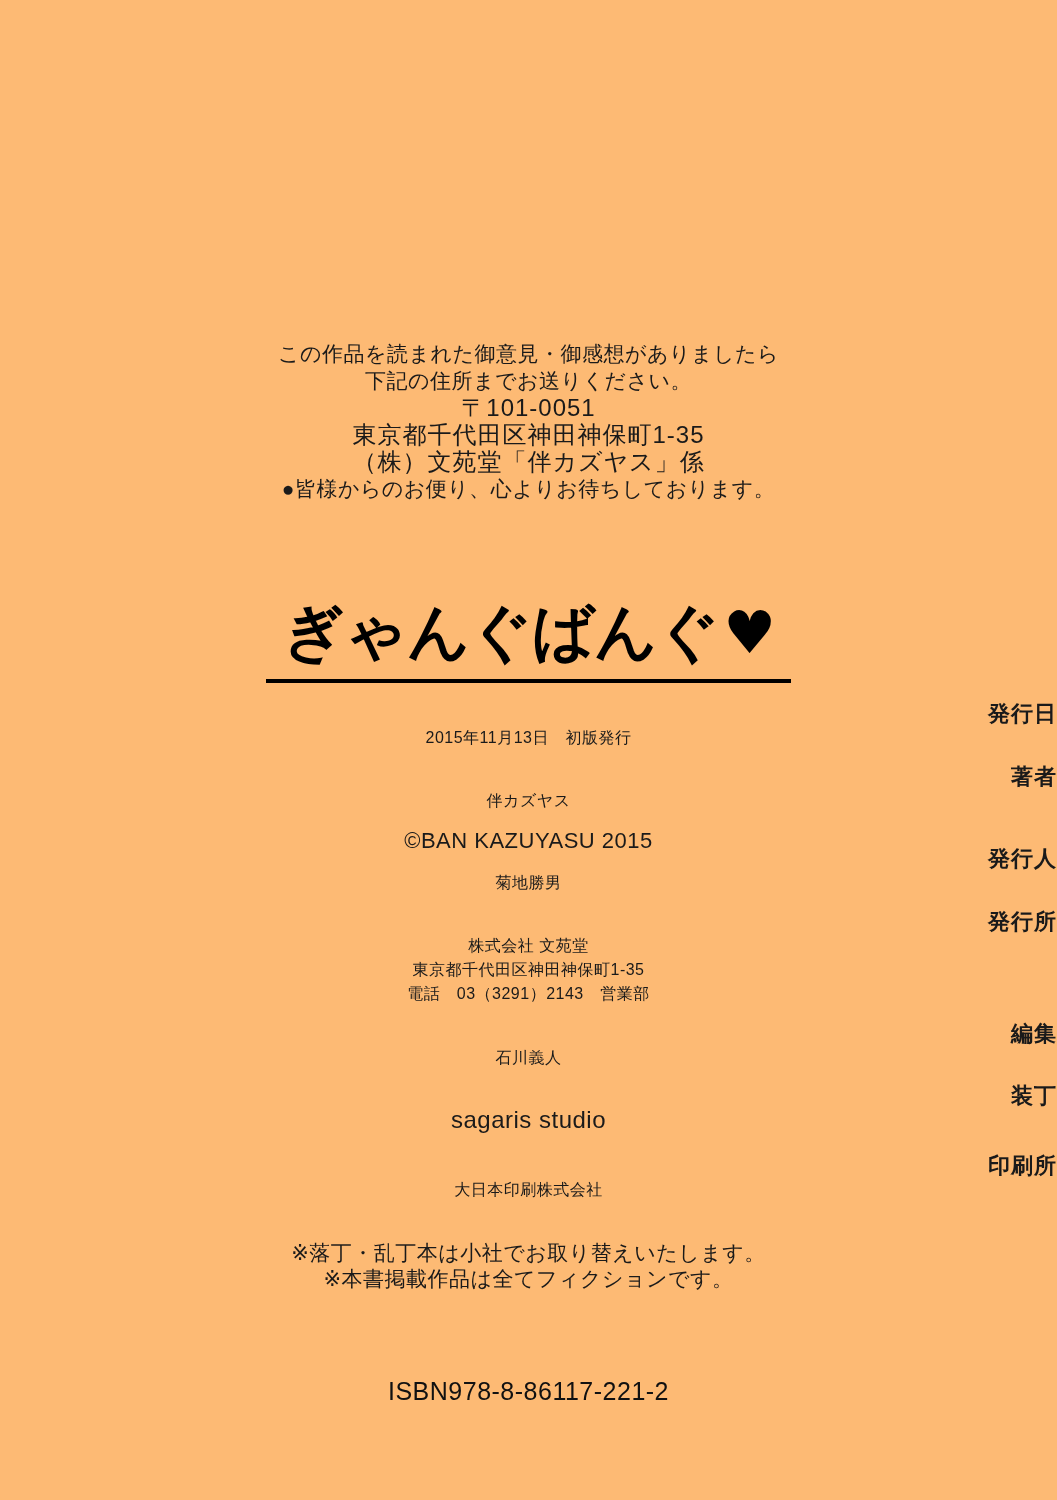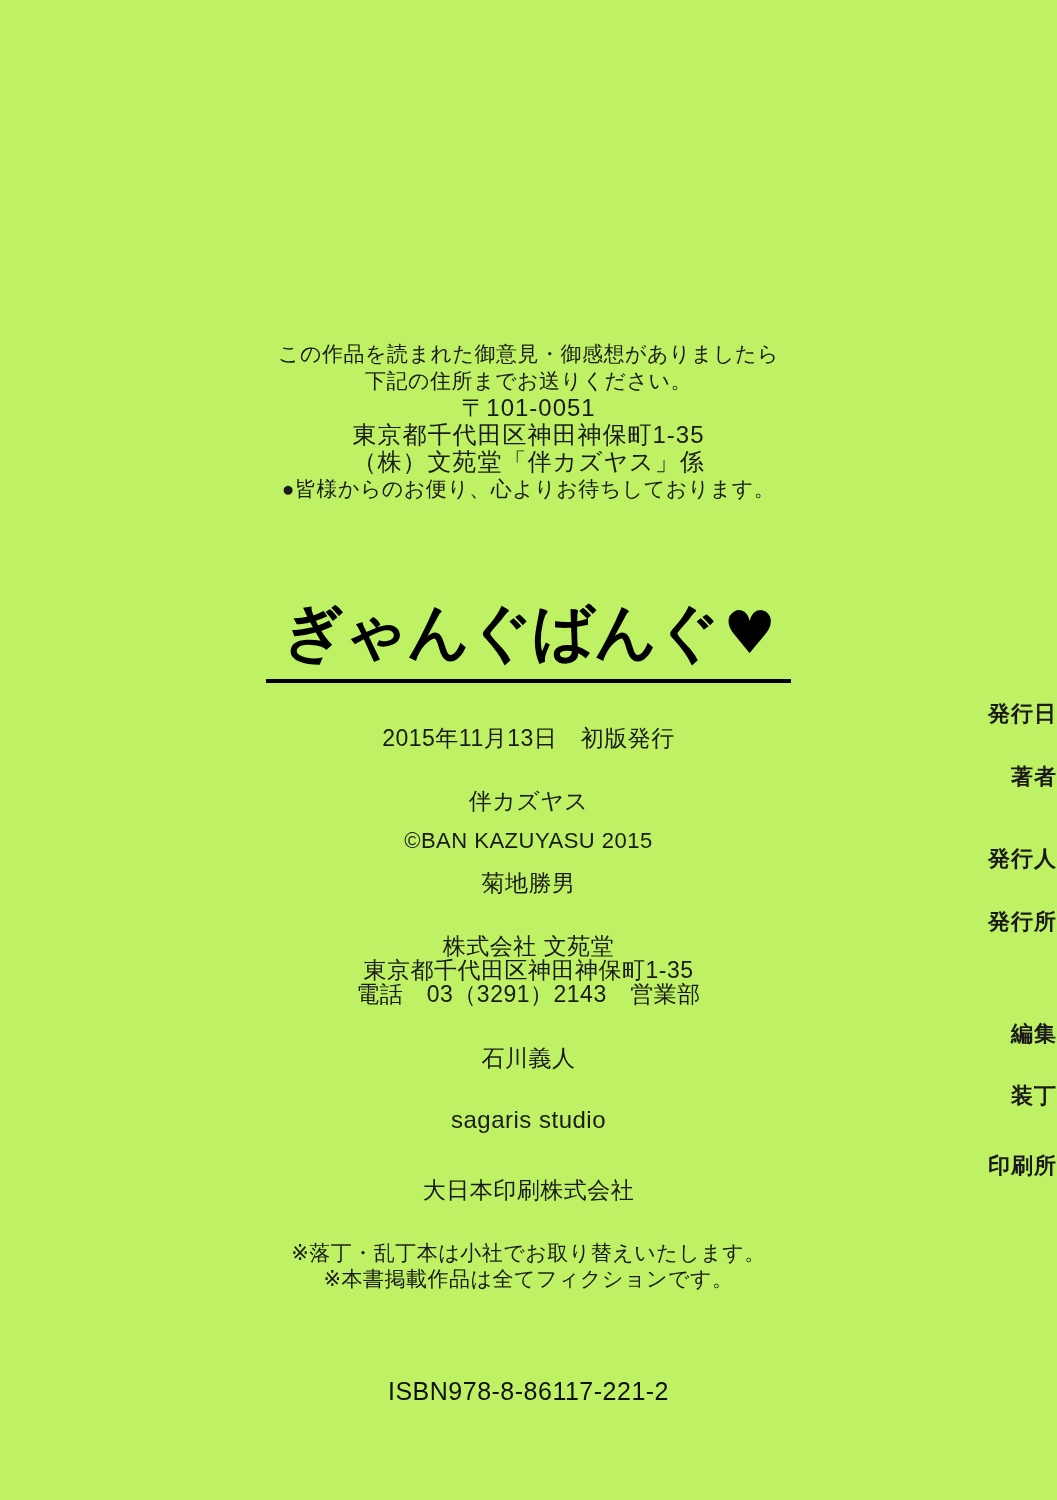--- a/index.html
+++ b/index.html
@@ -5,21 +5,21 @@
   html, body {
     margin: 0;
     padding: 0;
     background: #ffffff;
   }
   .page {
     position: relative;
     width: 1057px;
     height: 1500px;
     margin: 0 auto;
-    background: #bef264;
+    background: #fdba74;
     color: #1a1a1a;
     font-family: "Liberation Sans", "DejaVu Sans", sans-serif;
     overflow: hidden;
   }
   .abs {
     position: absolute;
     left: 0;
     right: 0;
     text-align: center;
   }
@@ -60,21 +60,21 @@
   .col-sec h2 {
     margin: 0;
     font-size: 22px;
     line-height: 24px;
     font-weight: bold;
     letter-spacing: 1px;
     text-align: right;
   }
   .col-sec p {
     margin: 0;
-    font-size: 23px;
+    font-size: 16px;
     line-height: 24px;
     letter-spacing: 0.5px;
   }
   .col-sec p.latin { font-size: 22px; margin-top: 16px; }
   .col-sec p.latin-lg { font-size: 24px; }
   
   .notices { top: 1240px; }
   .notices p {
     margin: 0;
     font-size: 21px;

